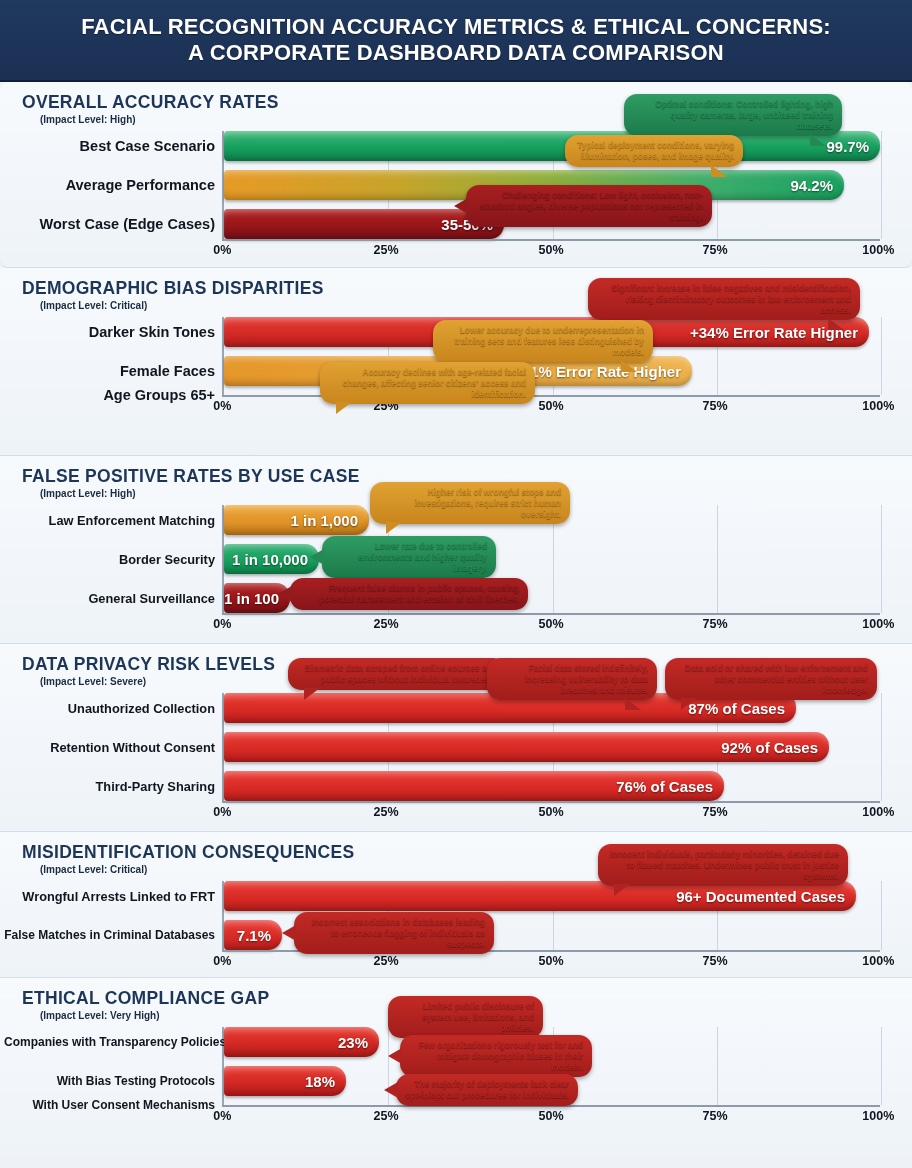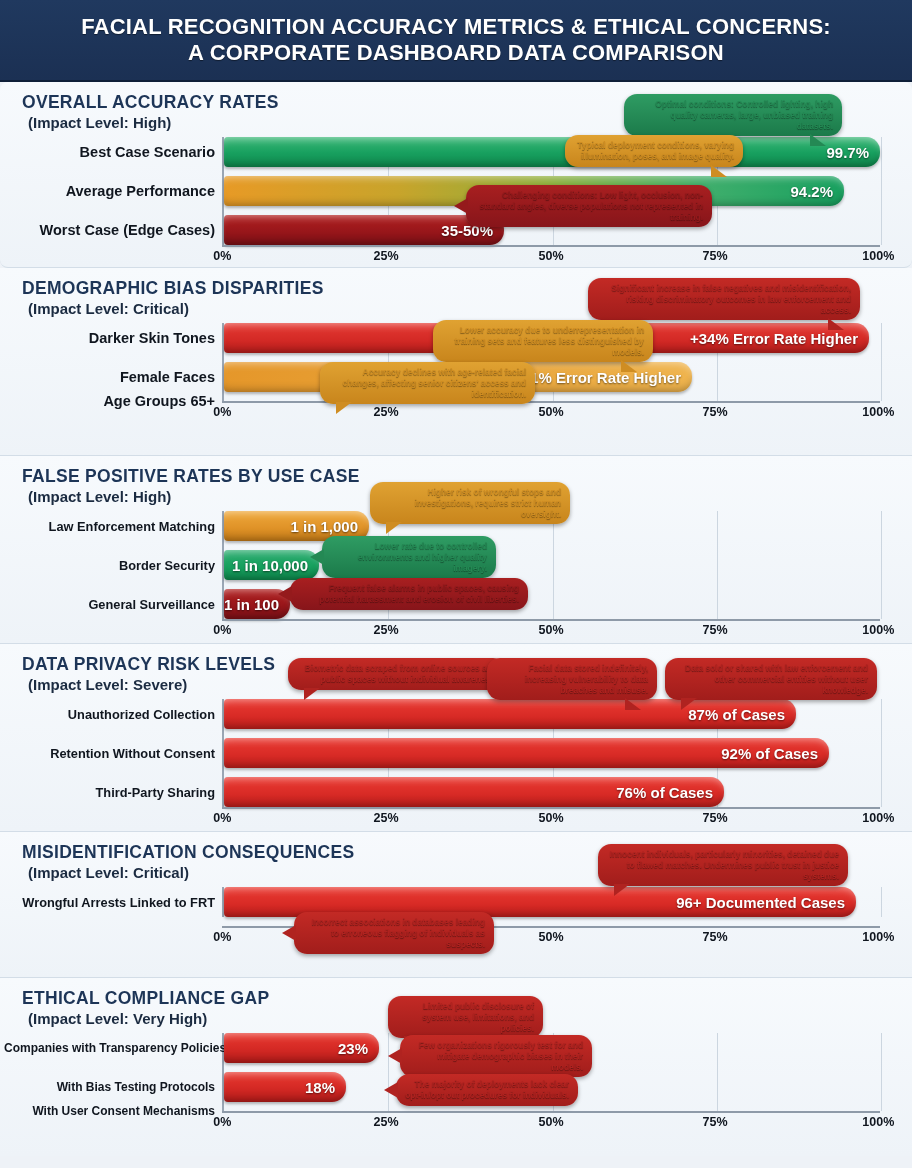--- a/index.html
+++ b/index.html
@@ -41,22 +41,22 @@
   .sec-title{
     color:#1d3557;
     font-weight:bold;
     font-size:17.5px;
     letter-spacing:0.3px;
     padding-left:22px;
   }
   .sec-sub{
     color:#1b2b41;
     font-weight:bold;
-    font-size:15px;
-    padding-left:28px;
+    font-size:10px;
+    padding-left:40px;
     margin-top:1px;
   }
 
   
   .chart{ position:relative; margin-top:4px; }
   .plot{
     position:relative;
     margin-left:222px;            
     width:658px;                  
     border-left:2px solid #9aa6b4;
@@ -362,20 +362,26 @@
         <div class="gridline" style="left:493px;"></div>
         <div class="gridline" style="left:657px;"></div>
 
         <div class="row" style="margin-bottom:9px;">
           <div class="rowlabel small">Wrongful Arrests Linked to FRT</div>
           <div class="bar c-red-flat" style="width:632px;">
             <span class="val">96+ Documented Cases</span>
           </div>
         </div>
 
+        <div class="row">
+          <div class="rowlabel xsmall">False Matches in Criminal Databases</div>
+          <div class="bar c-red-flat" style="width:58px;">
+            <span class="val">7.1%</span>
+          </div>
+        </div>
       </div>
 
       <div class="axis">
         <span class="tick t0" style="left:0px;">0%</span>
         <span class="tick" style="left:164px;">25%</span>
         <span class="tick" style="left:329px;">50%</span>
         <span class="tick" style="left:493px;">75%</span>
         <span class="tick t100" style="left:657px;">100%</span>
       </div>
     </div>

